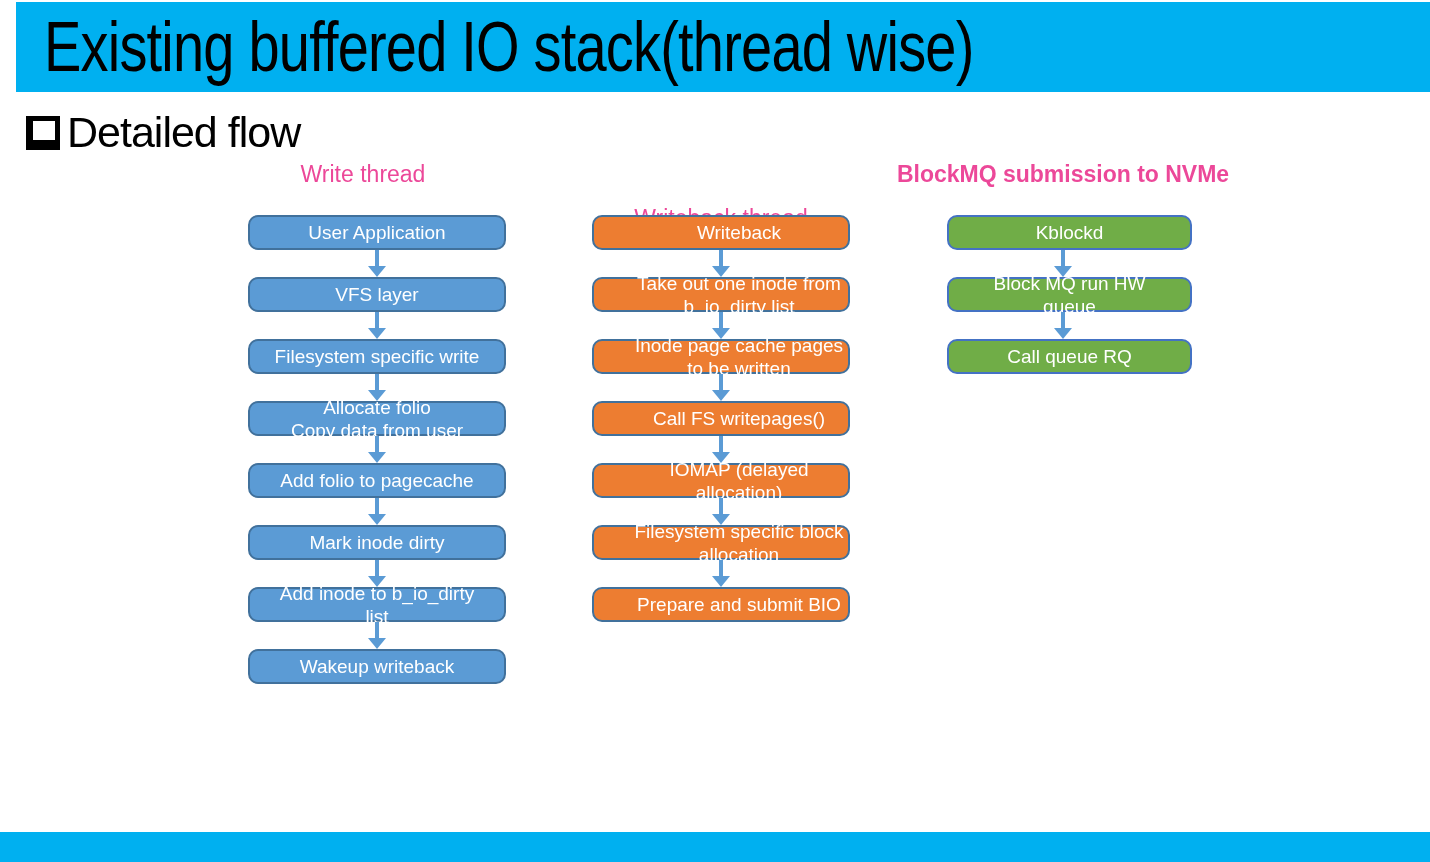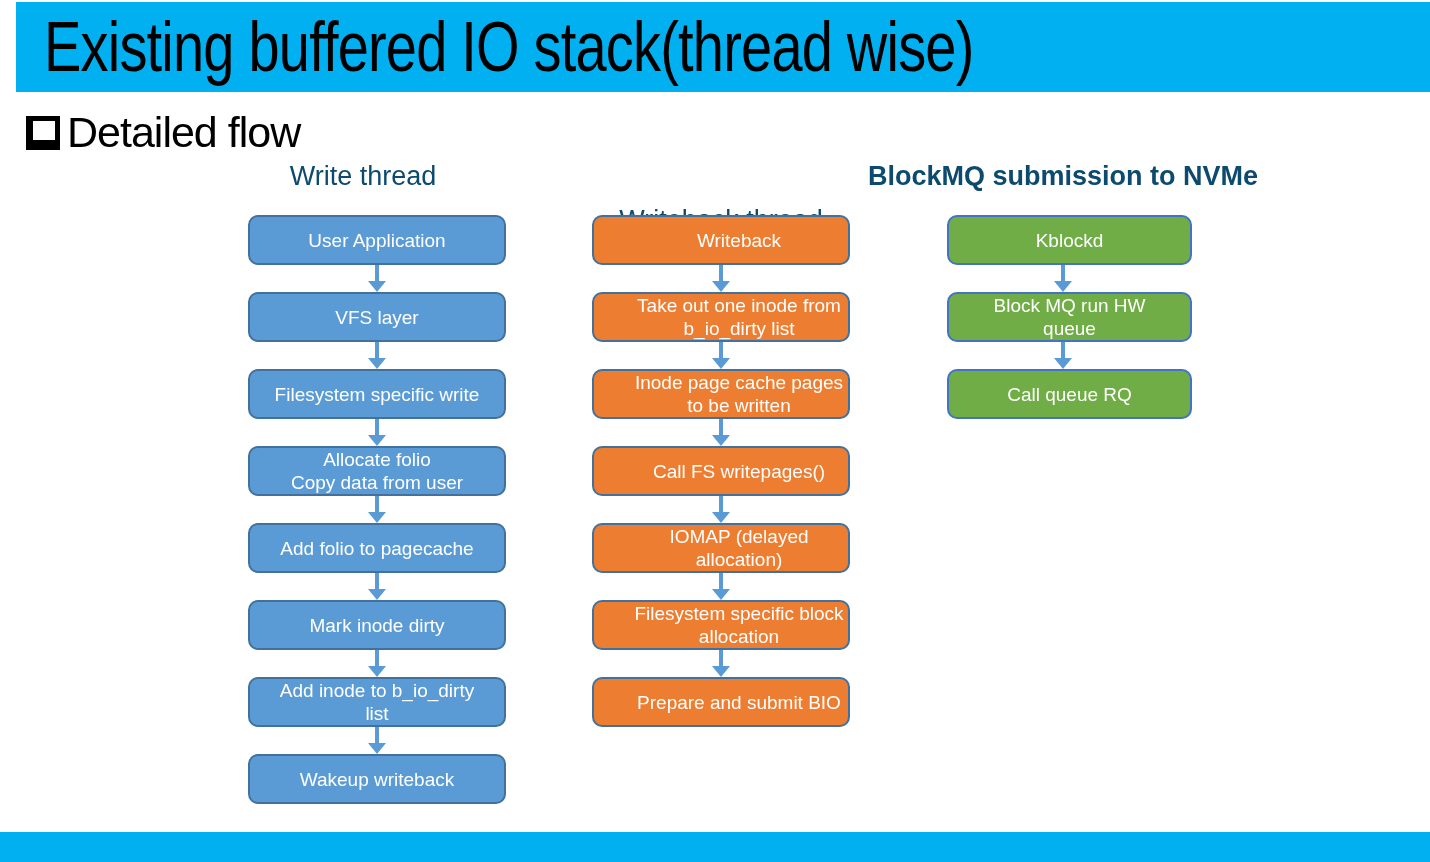--- a/index.html
+++ b/index.html
@@ -52,43 +52,43 @@
     background: #fff;
   }
 
   
   .col-header {
     position: absolute;
     top: 161px;
     width: 258px;
     display: flex;
     justify-content: center;
-    font-size: 27px;
-    color: #0c4a6e;
+    font-size: 23px;
+    color: #ec4899;
     white-space: nowrap;
   }
   .h1 { left: 234px; }
   .h2 { left: 592px; margin-top: 44px; }
   .h3 { left: 934px; font-weight: 700; }
 
   
   .col {
     position: absolute;
     top: 215px;
     width: 258px;
     display: flex;
     flex-direction: column;
   }
   .c1 { left: 248px; }
   .c2 { left: 592px; }
   .c3 { left: 934px; }
 
   .box {
     box-sizing: border-box;
-    height: 50px;
+    height: 35px;
     border-radius: 10px;
     border: 2px solid;
     display: flex;
     align-items: center;
     justify-content: center;
     text-align: center;
     color: #ffffff;
     font-size: 19px;
     line-height: 23px;
     white-space: pre-line;

